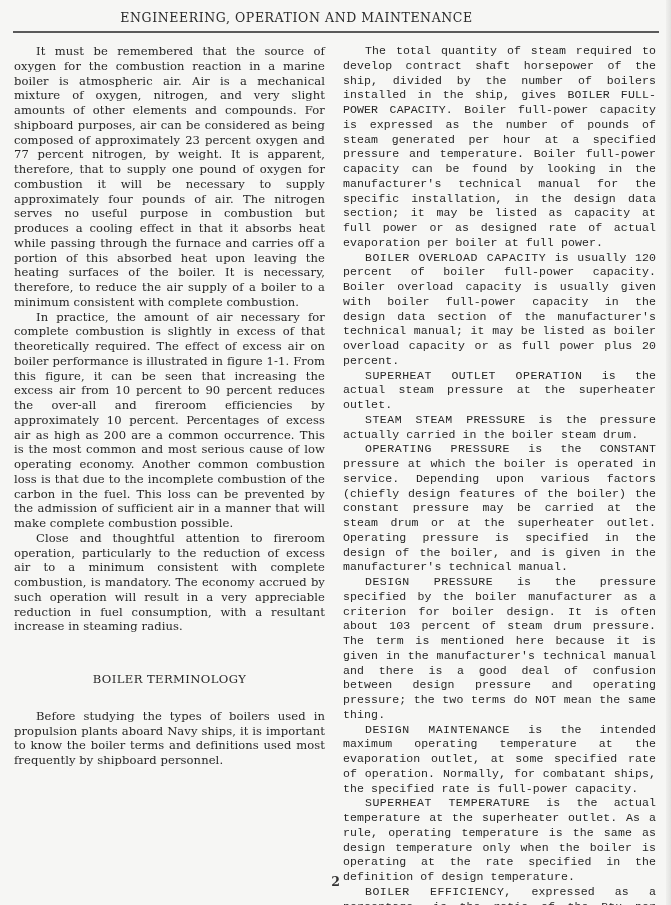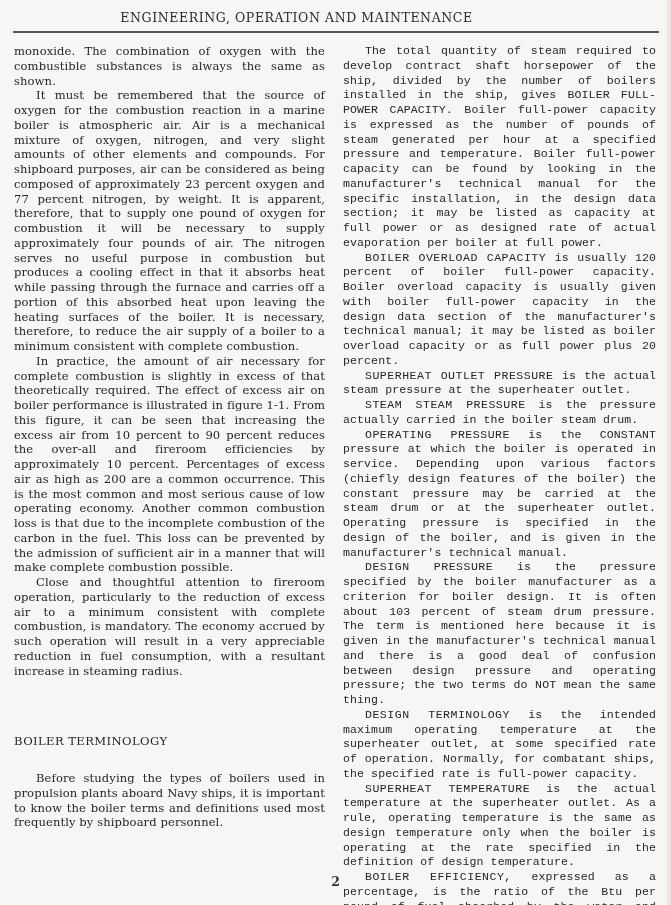--- a/index.html
+++ b/index.html
@@ -51,21 +51,22 @@
       font-family: Liberation Mono, monospace;
     }
     .para {
       margin: 0;
       text-indent: 22px;
     }
     .para.first {
       text-indent: 0;
     }
     .section-heading {
-      margin: 56px 0 22px 0;
+      text-align: center;
+      margin: 38px 0 22px 0;
       font-size: 11.6px;
       letter-spacing: 0.4px;
       text-indent: 0;
     }
     .term {
       letter-spacing: 0.5px;
     }
     .page-number {
       position: absolute;
       top: 874px;
@@ -85,34 +86,33 @@
       background: linear-gradient(to right, #f0f0ee, #e2e2e0);
     }
   </style>
 </head>
 <body>
 
 <div class="page-header">ENGINEERING, OPERATION AND MAINTENANCE</div>
 <div class="header-rule"></div>
 
 <div class="column col-left">
-  <p class="para first">monoxide. The combination of oxygen with the combustible substances is always the same as shown.</p>
   <p class="para">It must be remembered that the source of oxygen for the combustion reaction in a marine boiler is atmospheric air. Air is a mechanical mixture of oxygen, nitrogen, and very slight amounts of other elements and compounds. For shipboard purposes, air can be considered as being composed of approximately 23 percent oxygen and 77 percent nitrogen, by weight. It is apparent, therefore, that to supply one pound of oxygen for combustion it will be necessary to supply approximately four pounds of air. The nitrogen serves no useful purpose in combustion but produces a cooling effect in that it absorbs heat while passing through the furnace and carries off a portion of this absorbed heat upon leaving the heating surfaces of the boiler. It is necessary, therefore, to reduce the air supply of a boiler to a minimum consistent with complete combustion.</p>
   <p class="para">In practice, the amount of air necessary for complete combustion is slightly in excess of that theoretically required. The effect of excess air on boiler performance is illustrated in figure 1-1. From this figure, it can be seen that increasing the excess air from 10 percent to 90 percent reduces the over-all and fireroom efficiencies by approximately 10 percent. Percentages of excess air as high as 200 are a common occurrence. This is the most common and most serious cause of low operating economy. Another common combustion loss is that due to the incomplete combustion of the carbon in the fuel. This loss can be prevented by the admission of sufficient air in a manner that will make complete combustion possible.</p>
   <p class="para">Close and thoughtful attention to fireroom operation, particularly to the reduction of excess air to a minimum consistent with complete combustion, is mandatory. The economy accrued by such operation will result in a very appreciable reduction in fuel consumption, with a resultant increase in steaming radius.</p>
   <p class="section-heading">BOILER TERMINOLOGY</p>
   <p class="para">Before studying the types of boilers used in propulsion plants aboard Navy ships, it is important to know the boiler terms and definitions used most frequently by shipboard personnel.</p>
 </div>
 
 <div class="column col-right">
   <p class="para"><span>The total quantity of steam required to develop contract shaft horsepower of the ship, divided by the number of boilers installed in the ship, gives BOILER FULL-POWER CAPACITY. Boiler full-power capacity is expressed as the number of pounds of steam generated per hour at a specified pressure and temperature. Boiler full-power capacity can be found by looking in the manufacturer's technical manual for the specific installation, in the design data section; it may be listed as capacity at full power or as designed rate of actual evaporation per boiler at full power.</span></p>
   <p class="para"><span class="term">BOILER OVERLOAD CAPACITY</span><span> is usually 120 percent of boiler full-power capacity. Boiler overload capacity is usually given with boiler full-power capacity in the design data section of the manufacturer's technical manual; it may be listed as boiler overload capacity or as full power plus 20 percent.</span></p>
-  <p class="para"><span class="term">SUPERHEAT OUTLET PRESSURE</span><span> is the actual steam pressure at the superheater outlet.</span></p>
+  <p class="para"><span class="term">SUPERHEAT OUTLET OPERATION</span><span> is the actual steam pressure at the superheater outlet.</span></p>
   <p class="para"><span class="term">STEAM STEAM PRESSURE</span><span> is the pressure actually carried in the boiler steam drum.</span></p>
   <p class="para"><span class="term">OPERATING PRESSURE</span><span> is the CONSTANT pressure at which the boiler is operated in service. Depending upon various factors (chiefly design features of the boiler) the constant pressure may be carried at the steam drum or at the superheater outlet. Operating pressure is specified in the design of the boiler, and is given in the manufacturer's technical manual.</span></p>
   <p class="para"><span class="term">DESIGN PRESSURE</span><span> is the pressure specified by the boiler manufacturer as a criterion for boiler design. It is often about 103 percent of steam drum pressure. The term is mentioned here because it is given in the manufacturer's technical manual and there is a good deal of confusion between design pressure and operating pressure; the two terms do NOT mean the same thing.</span></p>
-  <p class="para"><span class="term">DESIGN TERMINOLOGY</span><span> is the intended maximum operating temperature at the superheater outlet, at some specified rate of operation. Normally, for combatant ships, the specified rate is full-power capacity.</span></p>
+  <p class="para"><span class="term">DESIGN MAINTENANCE</span><span> is the intended maximum operating temperature at the evaporation outlet, at some specified rate of operation. Normally, for combatant ships, the specified rate is full-power capacity.</span></p>
   <p class="para"><span class="term">SUPERHEAT TEMPERATURE</span><span> is the actual temperature at the superheater outlet. As a rule, operating temperature is the same as design temperature only when the boiler is operating at the rate specified in the definition of design temperature.</span></p>
   <p class="para"><span class="term">BOILER EFFICIENCY</span><span>, expressed as a percentage, is the ratio of the Btu per pound of fuel absorbed by the water and steam to the Btu</span></p>
 </div>
 
 <div class="page-number">2</div>
 <div class="right-edge"></div>
 
 </body></html>

